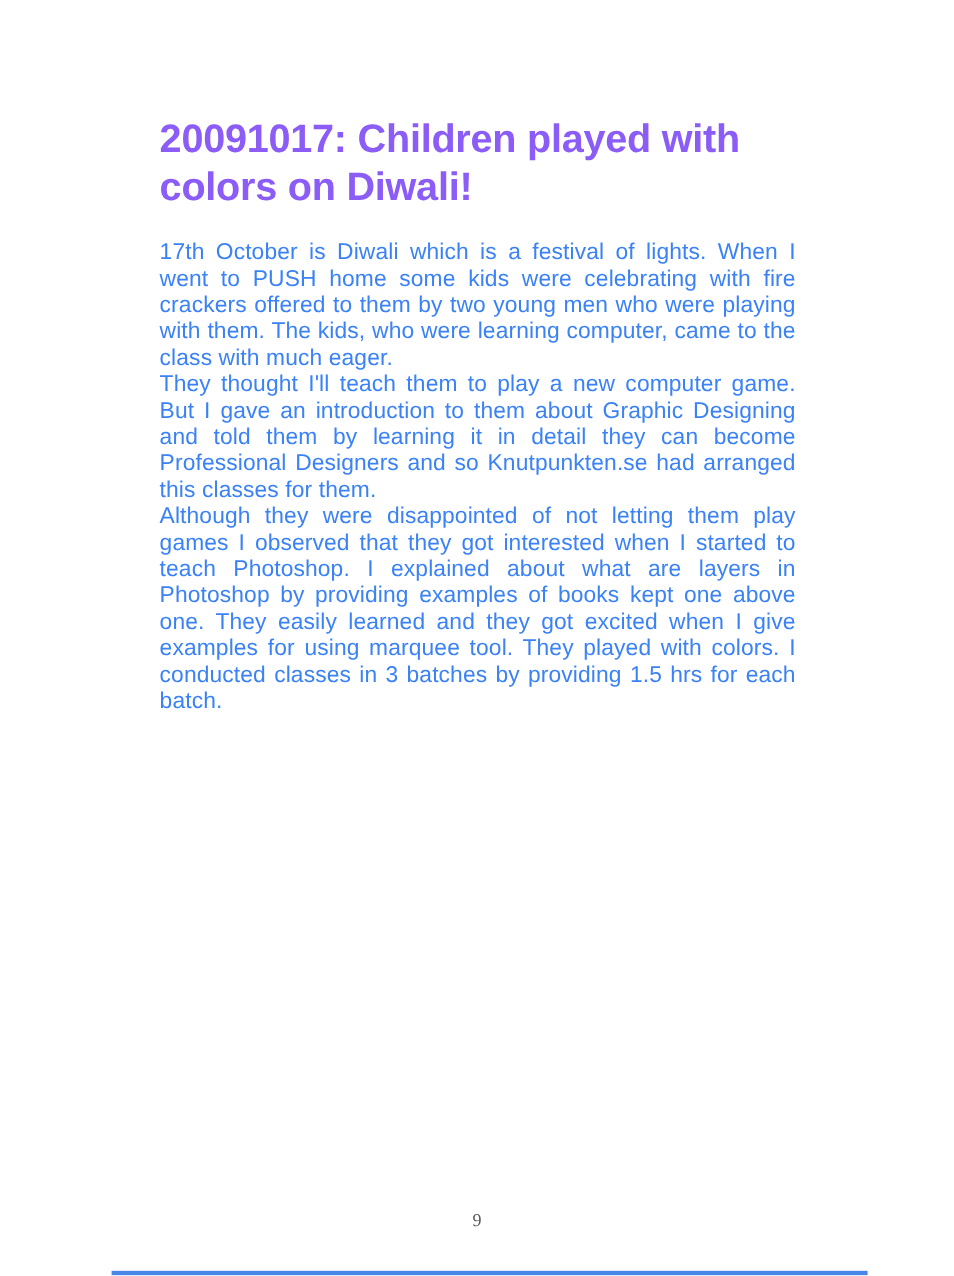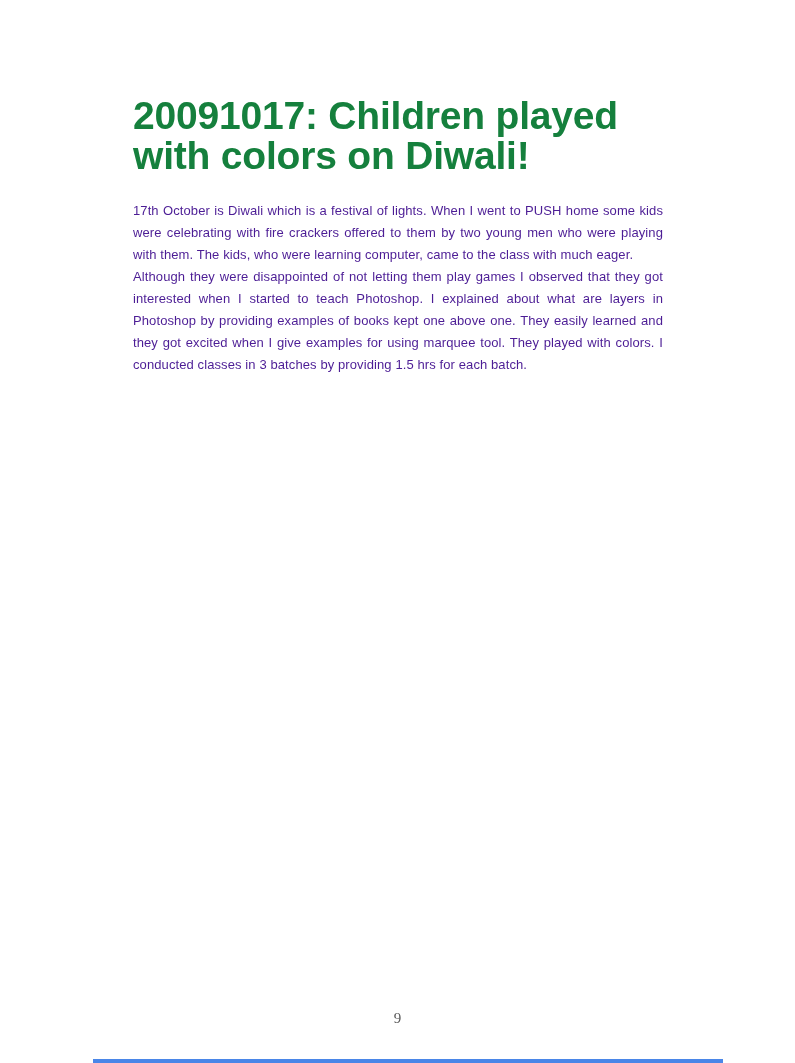--- a/index.html
+++ b/index.html
@@ -18,30 +18,30 @@
   .content {
     position: absolute;
     left: 133px;
     top: 96px;
     width: 530px;
   }
   .article-title {
     margin: 0 0 24px 0;
     font-family: "Liberation Sans", sans-serif;
     font-weight: bold;
-    font-size: 39px;
+    font-size: 33px;
     line-height: 40px;
     letter-spacing: -0.2px;
-    color: #15803d;
+    color: #8b5cf6;
   }
   .body-text p {
     margin: 0;
-    font-size: 13px;
+    font-size: 19px;
     line-height: 22px;
-    color: #4c1d95;
+    color: #3b82f6;
     text-align: justify;
     letter-spacing: 0.1px;
   }
   .page-number {
     position: absolute;
     left: 0;
     right: 0;
     top: 1010px;
     text-align: center;
     font-family: "Liberation Serif", serif;
@@ -58,20 +58,21 @@
   }
 </style>
 </head>
 <body>
 
 <div class="page">
   <div class="content">
     <h1 class="article-title">20091017: Children played with colors on Diwali!</h1>
     <div class="body-text">
       <p>17th October is Diwali which is a festival of lights. When I went to PUSH home some kids were celebrating with fire crackers offered to them by two young men who were playing with them. The kids, who were learning computer, came to the class with much eager.</p>
+      <p>They thought I'll teach them to play a new computer game. But I gave an introduction to them about Graphic Designing and told them by learning it in detail they can become Professional Designers and so Knutpunkten.se had arranged this classes for them.</p>
       <p>Although they were disappointed of not letting them play games I observed that they got interested when I started to teach Photoshop. I explained about what are layers in Photoshop by providing examples of books kept one above one. They easily learned and they got excited when I give examples for using marquee tool. They played with colors. I conducted classes in 3 batches by providing 1.5 hrs for each batch.</p>
     </div>
   </div>
 
   <div class="page-number">9</div>
 
   <div class="bottom-bar"></div>
 </div>
 
 </body></html>

